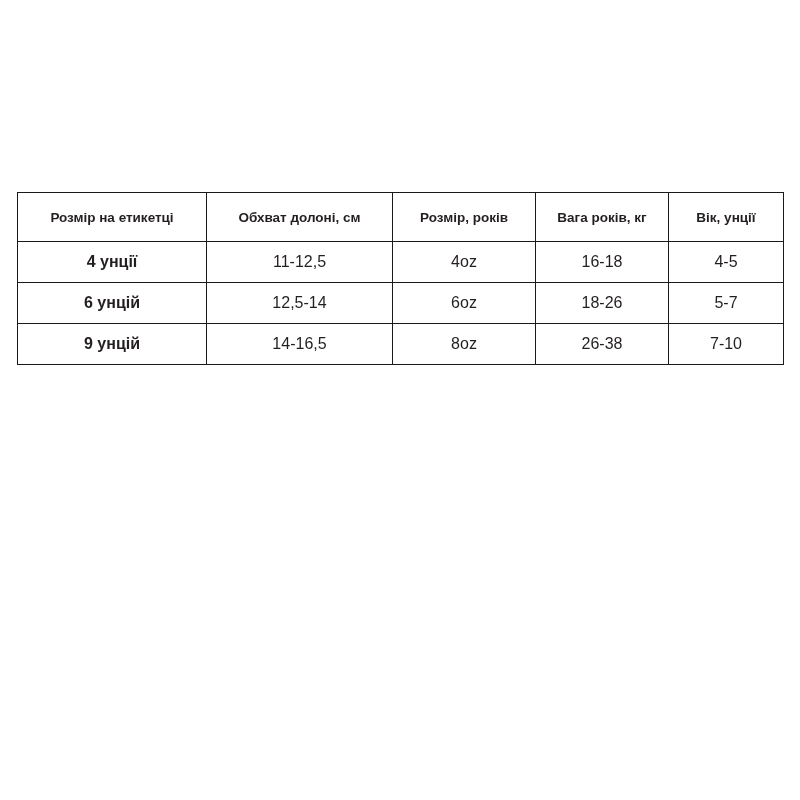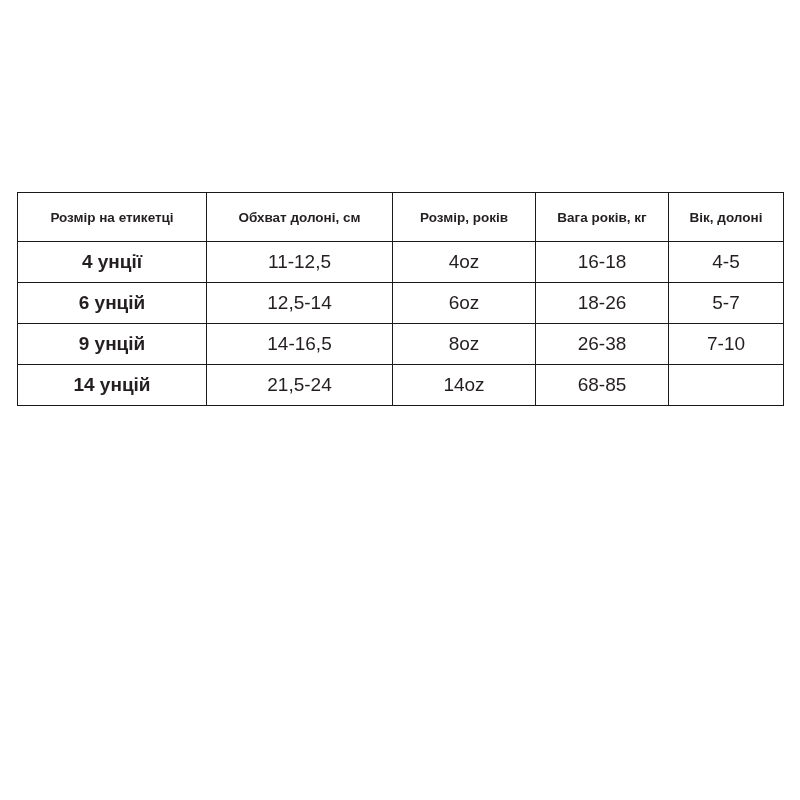--- a/index.html
+++ b/index.html
@@ -22,21 +22,21 @@
   }
   table.size-table {
     border-collapse: collapse;
     width: 766px;
     table-layout: fixed;
   }
   table.size-table td, table.size-table th {
     border: 1px solid #1a1a1a;
     text-align: center;
     vertical-align: middle;
-    font-size: 19px;
+    font-size: 16px;
     height: 40px;
     padding: 0 4px;
     font-weight: normal;
   }
   table.size-table thead th {
     font-weight: bold;
     font-size: 13.5px;
     height: 48px;
   }
   table.size-table tbody td.col-label {
@@ -60,21 +60,21 @@
         <col class="c2">
         <col class="c3">
         <col class="c4">
     </colgroup>
     <thead>
       <tr>
         <th>Розмір на етикетці</th>
         <th>Обхват долоні, см</th>
         <th>Розмір, років</th>
         <th>Вага років, кг</th>
-        <th>Вік, долоні</th>
+        <th>Вік, унції</th>
       </tr>
     </thead>
     <tbody>
       <tr>
         <td class="col-label">4 унції</td>
         <td>11-12,5</td>
         <td>4oz</td>
         <td>16-18</td>
         <td>4-5</td>
       </tr>
@@ -85,22 +85,15 @@
         <td>18-26</td>
         <td>5-7</td>
       </tr>
       <tr>
         <td class="col-label">9 унцій</td>
         <td>14-16,5</td>
         <td>8oz</td>
         <td>26-38</td>
         <td>7-10</td>
       </tr>
-      <tr>
-        <td class="col-label">14 унцій</td>
-        <td>21,5-24</td>
-        <td>14oz</td>
-        <td>68-85</td>
-        <td></td>
-      </tr>
     </tbody>
   </table>
 </div>
 
 </body></html>

